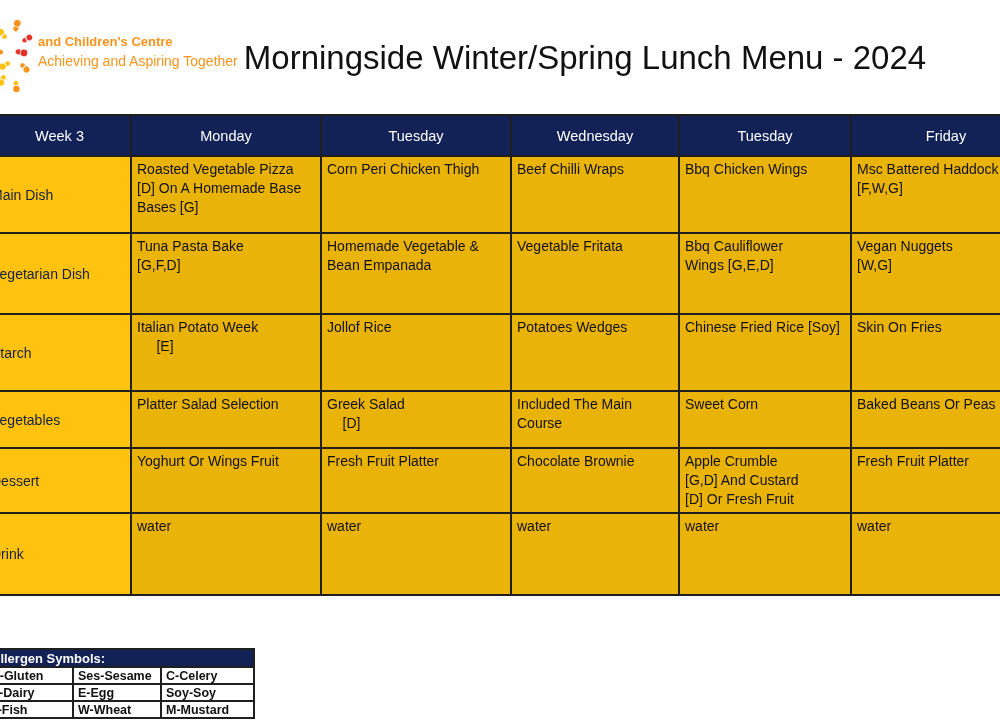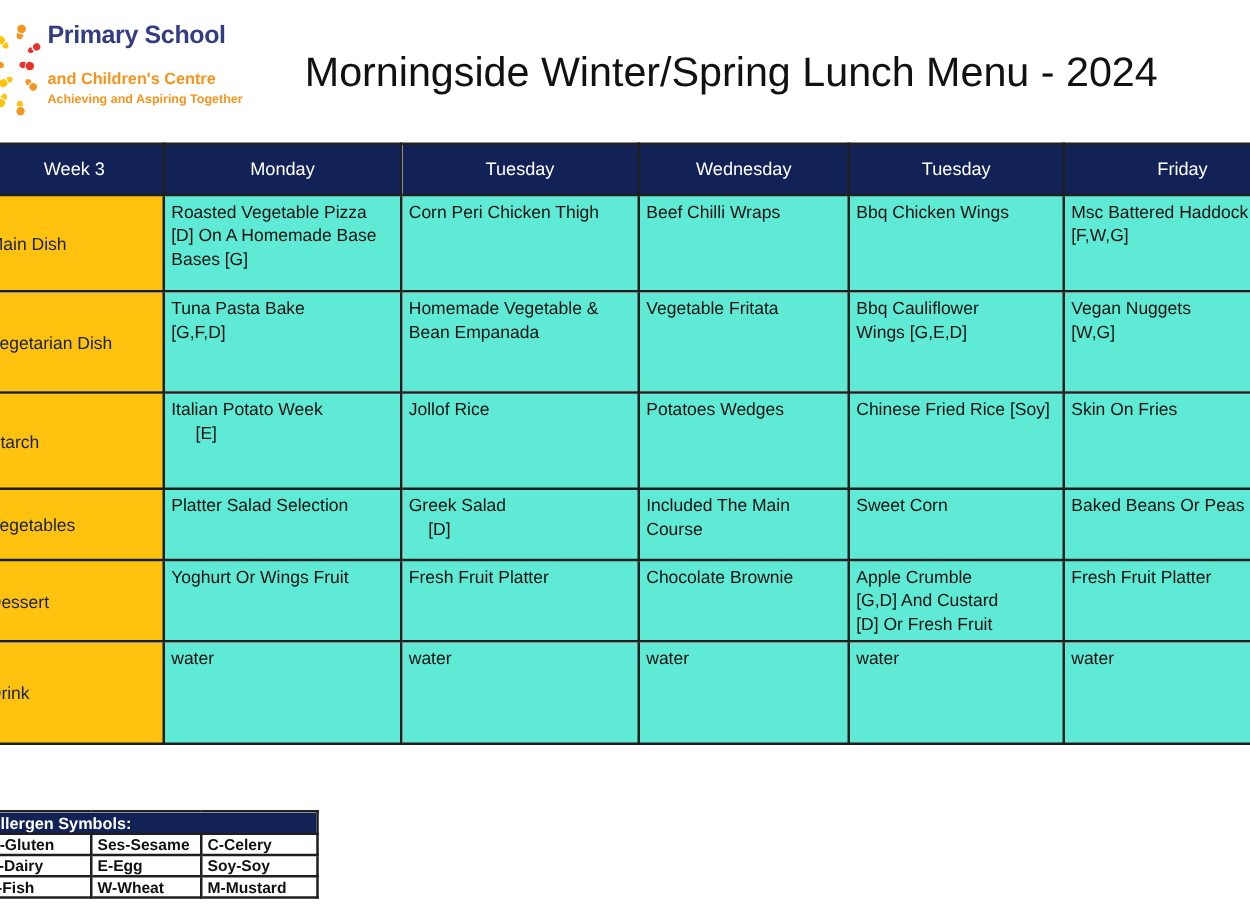--- a/index.html
+++ b/index.html
@@ -6,39 +6,39 @@
   body{
     width:1000px;height:725px;overflow:hidden;position:relative;
     background:#ffffff;font-family:"Liberation Sans",sans-serif;
   }
   
   .logo{position:absolute;left:0;top:6px;height:92px;}
   .logo-mark{position:absolute;left:-5px;top:8px;}
   .logo-text{position:absolute;left:38px;top:12px;width:220px;}
   .logo-name{font-size:20px;font-weight:bold;color:#333d82;line-height:21px;letter-spacing:-0.3px;}
   .logo-sub{font-size:13px;font-weight:bold;color:#f7941d;margin-top:16px;}
-  .logo-tag{font-size:10px;font-weight:bold;color:#f7941d;margin-top:4px;}
+  .logo-tag{font-size:14px;font-weight:normal;color:#f7941d;margin-top:4px;}
   .page-title{
     position:absolute;top:39px;left:190px;width:790px;text-align:center;
     font-size:33px;color:#111;white-space:nowrap;
   }
   
   table{border-collapse:collapse;table-layout:fixed;}
   .menu-table{position:absolute;left:-13px;top:114px;width:1053px;}
   .menu-table th,.menu-table td{border:2px solid #1f1f1f;overflow:hidden;}
   .menu-table th{
     background:#122257;color:#ffffff;font-weight:400;font-size:14.5px;
     text-align:center;vertical-align:middle;height:37px;
   }
   .row-label{
     background:#ffc20e;color:#16203f;font-size:14px;text-align:left;
     vertical-align:middle;padding:4px 2px;
   }
   .menu-cell{
-    background:#5eead4;color:#111;font-size:14px;line-height:19px;
+    background:#eab308;color:#111;font-size:14px;line-height:19px;
     vertical-align:top;text-align:left;padding:3px 5px;white-space:pre-wrap;
   }
   
   .allergen-table{position:absolute;left:-13px;top:648px;width:266px;}
   .allergen-table td{border:2px solid #1f1f1f;overflow:hidden;white-space:nowrap;}
   .allergen-header{
     background:#122257;color:#ffffff;font-weight:bold;font-size:13px;
     height:16px;padding:0 2px;vertical-align:middle;
   }
   .allergen-cell{
@@ -89,21 +89,20 @@
           <circle cx="0" cy="-5" r="3.3" fill="#f7941d"></circle>
           <path d="M-2.5,-1 C-3.1,4.8 3.1,4.8 2.5,-1 Z" fill="#ffc20e"></path>
         </g>
       <g transform="translate(2,52) rotate(-90)">
           <circle cx="0" cy="-5" r="2.6" fill="#e63329"></circle>
           <path d="M-2,-1 C-2.6,3.8 2.6,3.8 2,-1 Z" fill="#e63329"></path>
         </g>
     </g>
   </svg>
   <div class="logo-text">
-    <div class="logo-name">Primary School</div>
     <div class="logo-sub">and Children's Centre</div>
     <div class="logo-tag">Achieving and Aspiring Together</div>
   </div>
 </div>
 
 <div class="page-title">Morningside Winter/Spring Lunch Menu - 2024</div>
 
 <table class="menu-table">
   <colgroup>
     <col style="width:143px">

